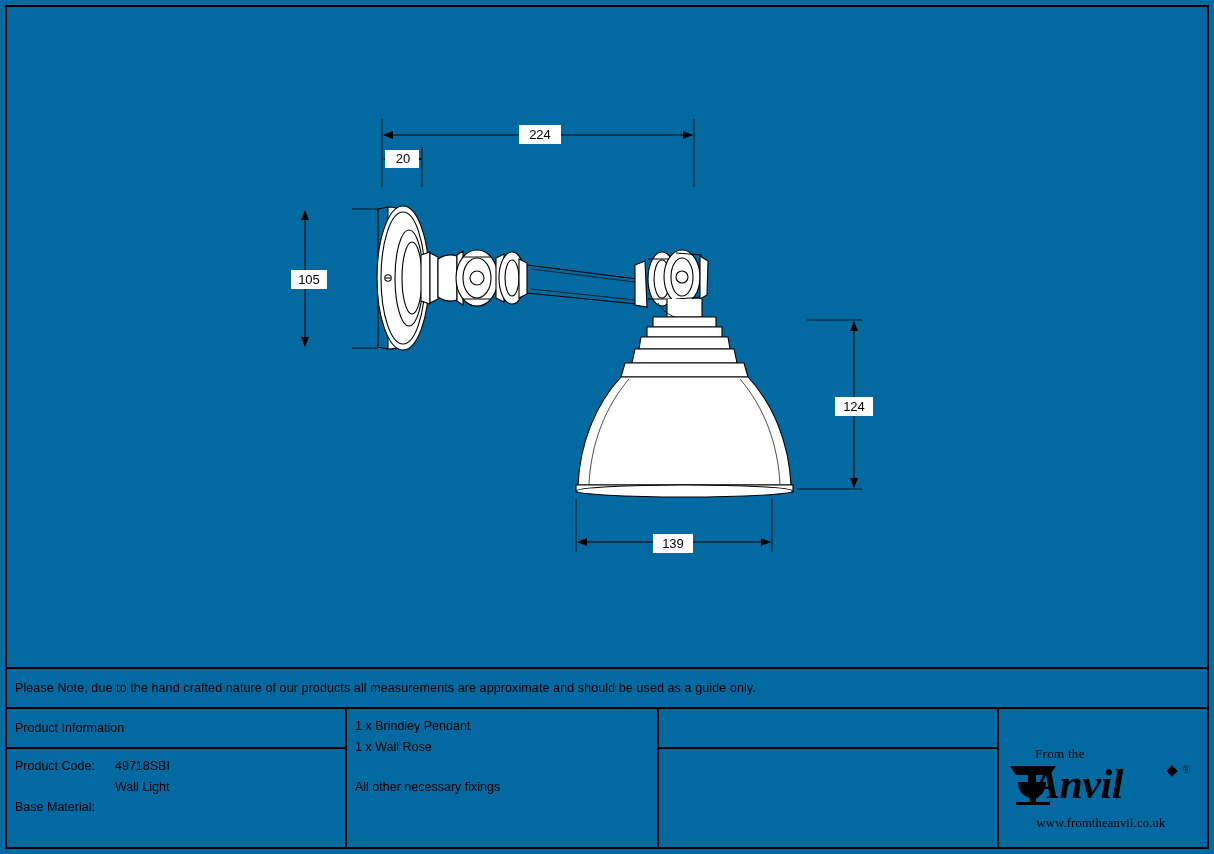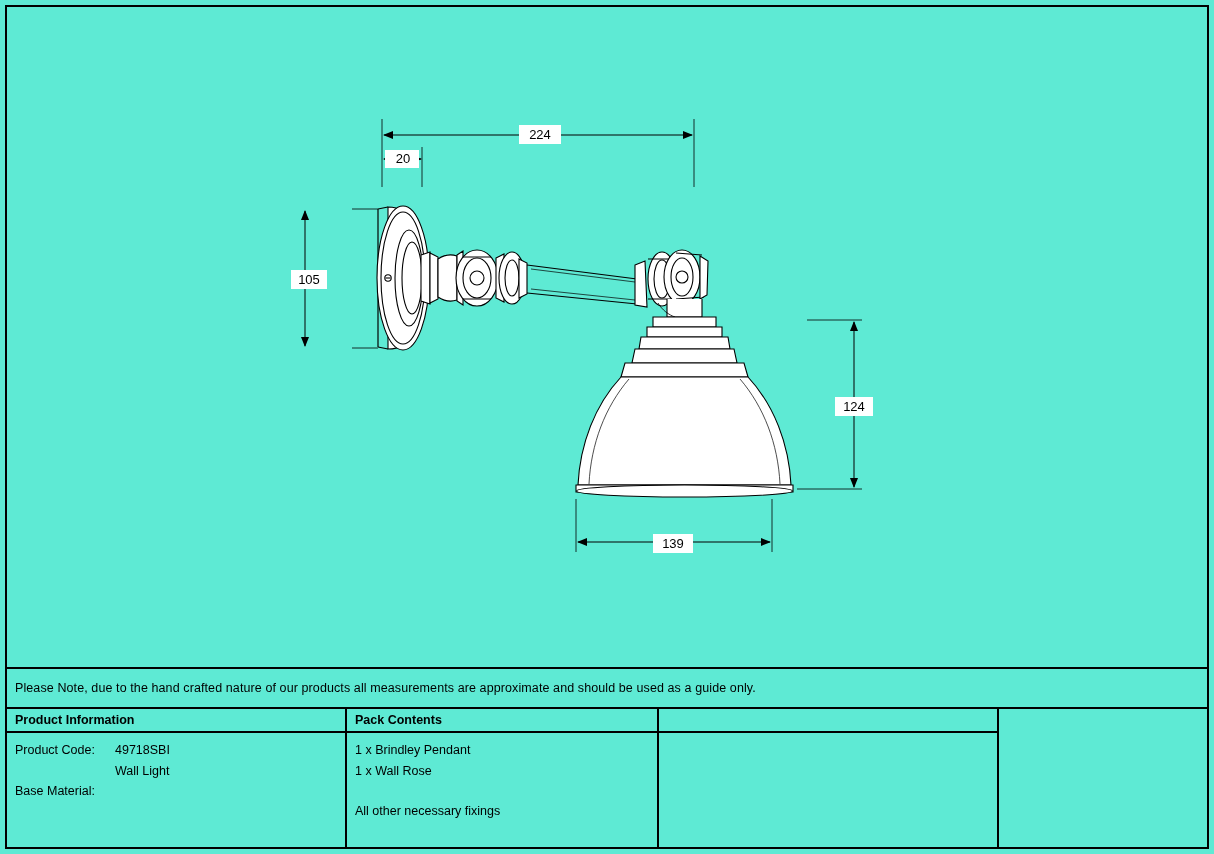--- a/index.html
+++ b/index.html
@@ -7,21 +7,21 @@
     padding: 0;
     background: #ffffff;
   }
   body {
     font-family: "Liberation Sans", sans-serif;
   }
   #page {
     position: relative;
     width: 1214px;
     height: 854px;
-    background: #5eead4;
+    background: #0369a1;
     box-sizing: border-box;
     overflow: hidden;
   }
   .frame {
     position: absolute;
     left: 5px;
     top: 5px;
     width: 1204px;
     height: 844px;
     border: 2px solid #000;
@@ -71,29 +71,28 @@
     box-sizing: border-box;
     height: 100%;
     position: relative;
   }
   .col-prod { width: 340px; border-right: 2px solid #000; }
   .col-pack { width: 312px; border-right: 2px solid #000; }
   .col-blank { width: 340px; border-right: 2px solid #000; }
   .col-logo { width: 204px; }
 
   .col-header {
-    height: 24px;
+    height: 40px;
     border-bottom: 2px solid #000;
     box-sizing: border-box;
     display: flex;
     align-items: center;
     padding-left: 8px;
     font-size: 12.5px;
     color: #000;
-    font-weight: bold;
   }
   .col-header.empty { padding-left: 0; }
   .col-body {
     padding: 7px 8px 0 8px;
     font-size: 12.5px;
     color: #000;
   }
 
   .info-row {
     display: flex;
@@ -306,29 +305,44 @@
           <div class="info-label"></div>
           <div class="info-value">Wall Light</div>
         </div>
         <div class="info-row">
           <div class="info-label">Base Material:</div>
         </div>
       </div>
     </div>
 
     <div class="col col-pack">
-      <div class="col-header">Pack Contents</div>
       <div class="col-body">
         <div class="pack-line">1 x Brindley Pendant</div>
         <div class="pack-line">1 x Wall Rose</div>
         <div class="pack-gap"></div>
         <div class="pack-line">All other necessary fixings</div>
       </div>
     </div>
 
     <div class="col col-blank">
       <div class="col-header empty"></div>
       <div class="col-body"></div>
     </div>
 
+    <div class="col col-logo">
+      <div class="logo-box">
+        <div class="logo-top">From the</div>
+        <div class="logo-main">
+          <span class="anvil-mark">
+            <svg width="54" height="44" viewBox="0 0 54 44" xmlns="http://www.w3.org/2000/svg">
+              <path d="M4,4 L50,4 L44,13 L30,13 L30,20 L40,20 C40,30 34,34 30,36 L30,40 L44,40 L44,43 L10,43 L10,40 L24,40 L24,36 C18,34 12,30 12,20 L22,20 L22,13 L10,13 Z" fill="#000"></path>
+            </svg>
+          </span>
+          <span class="logo-word">Anvil</span>
+          <span class="logo-diamond"></span>
+          <span class="logo-reg">®</span>
+        </div>
+        <div class="logo-url">www.fromtheanvil.co.uk</div>
+      </div>
+    </div>
 
   </div>
 </div>
 
 </body></html>

